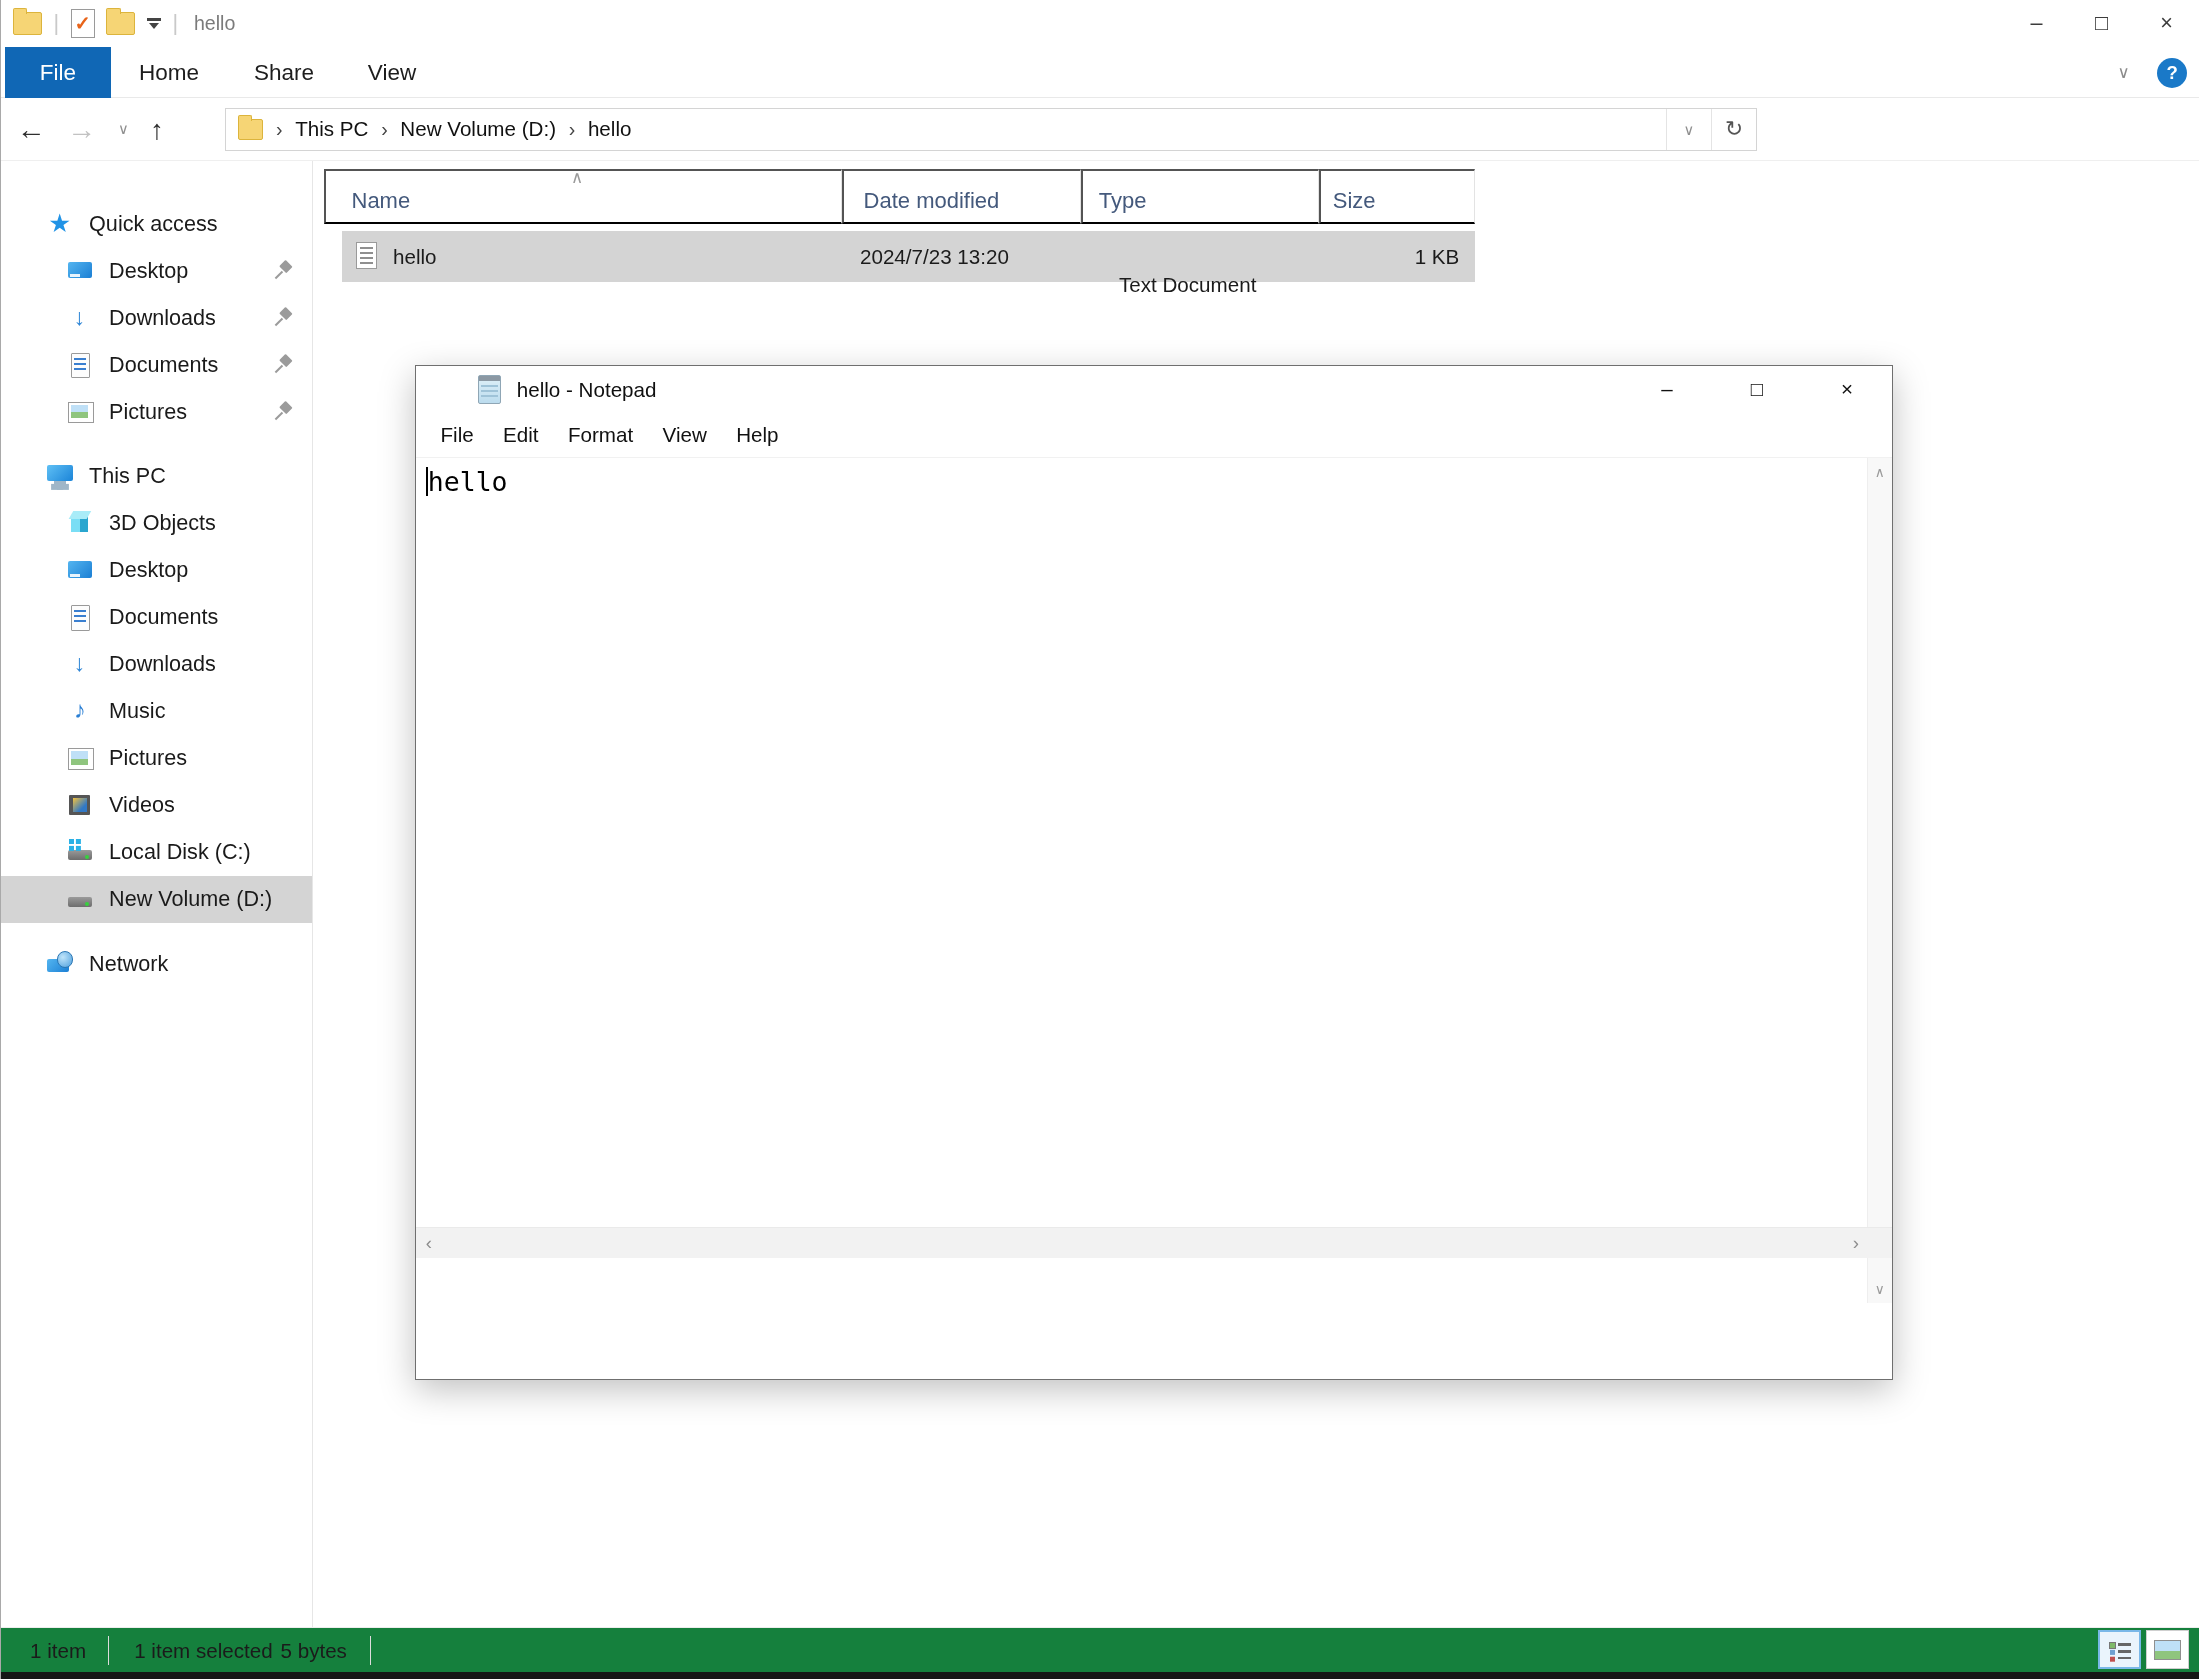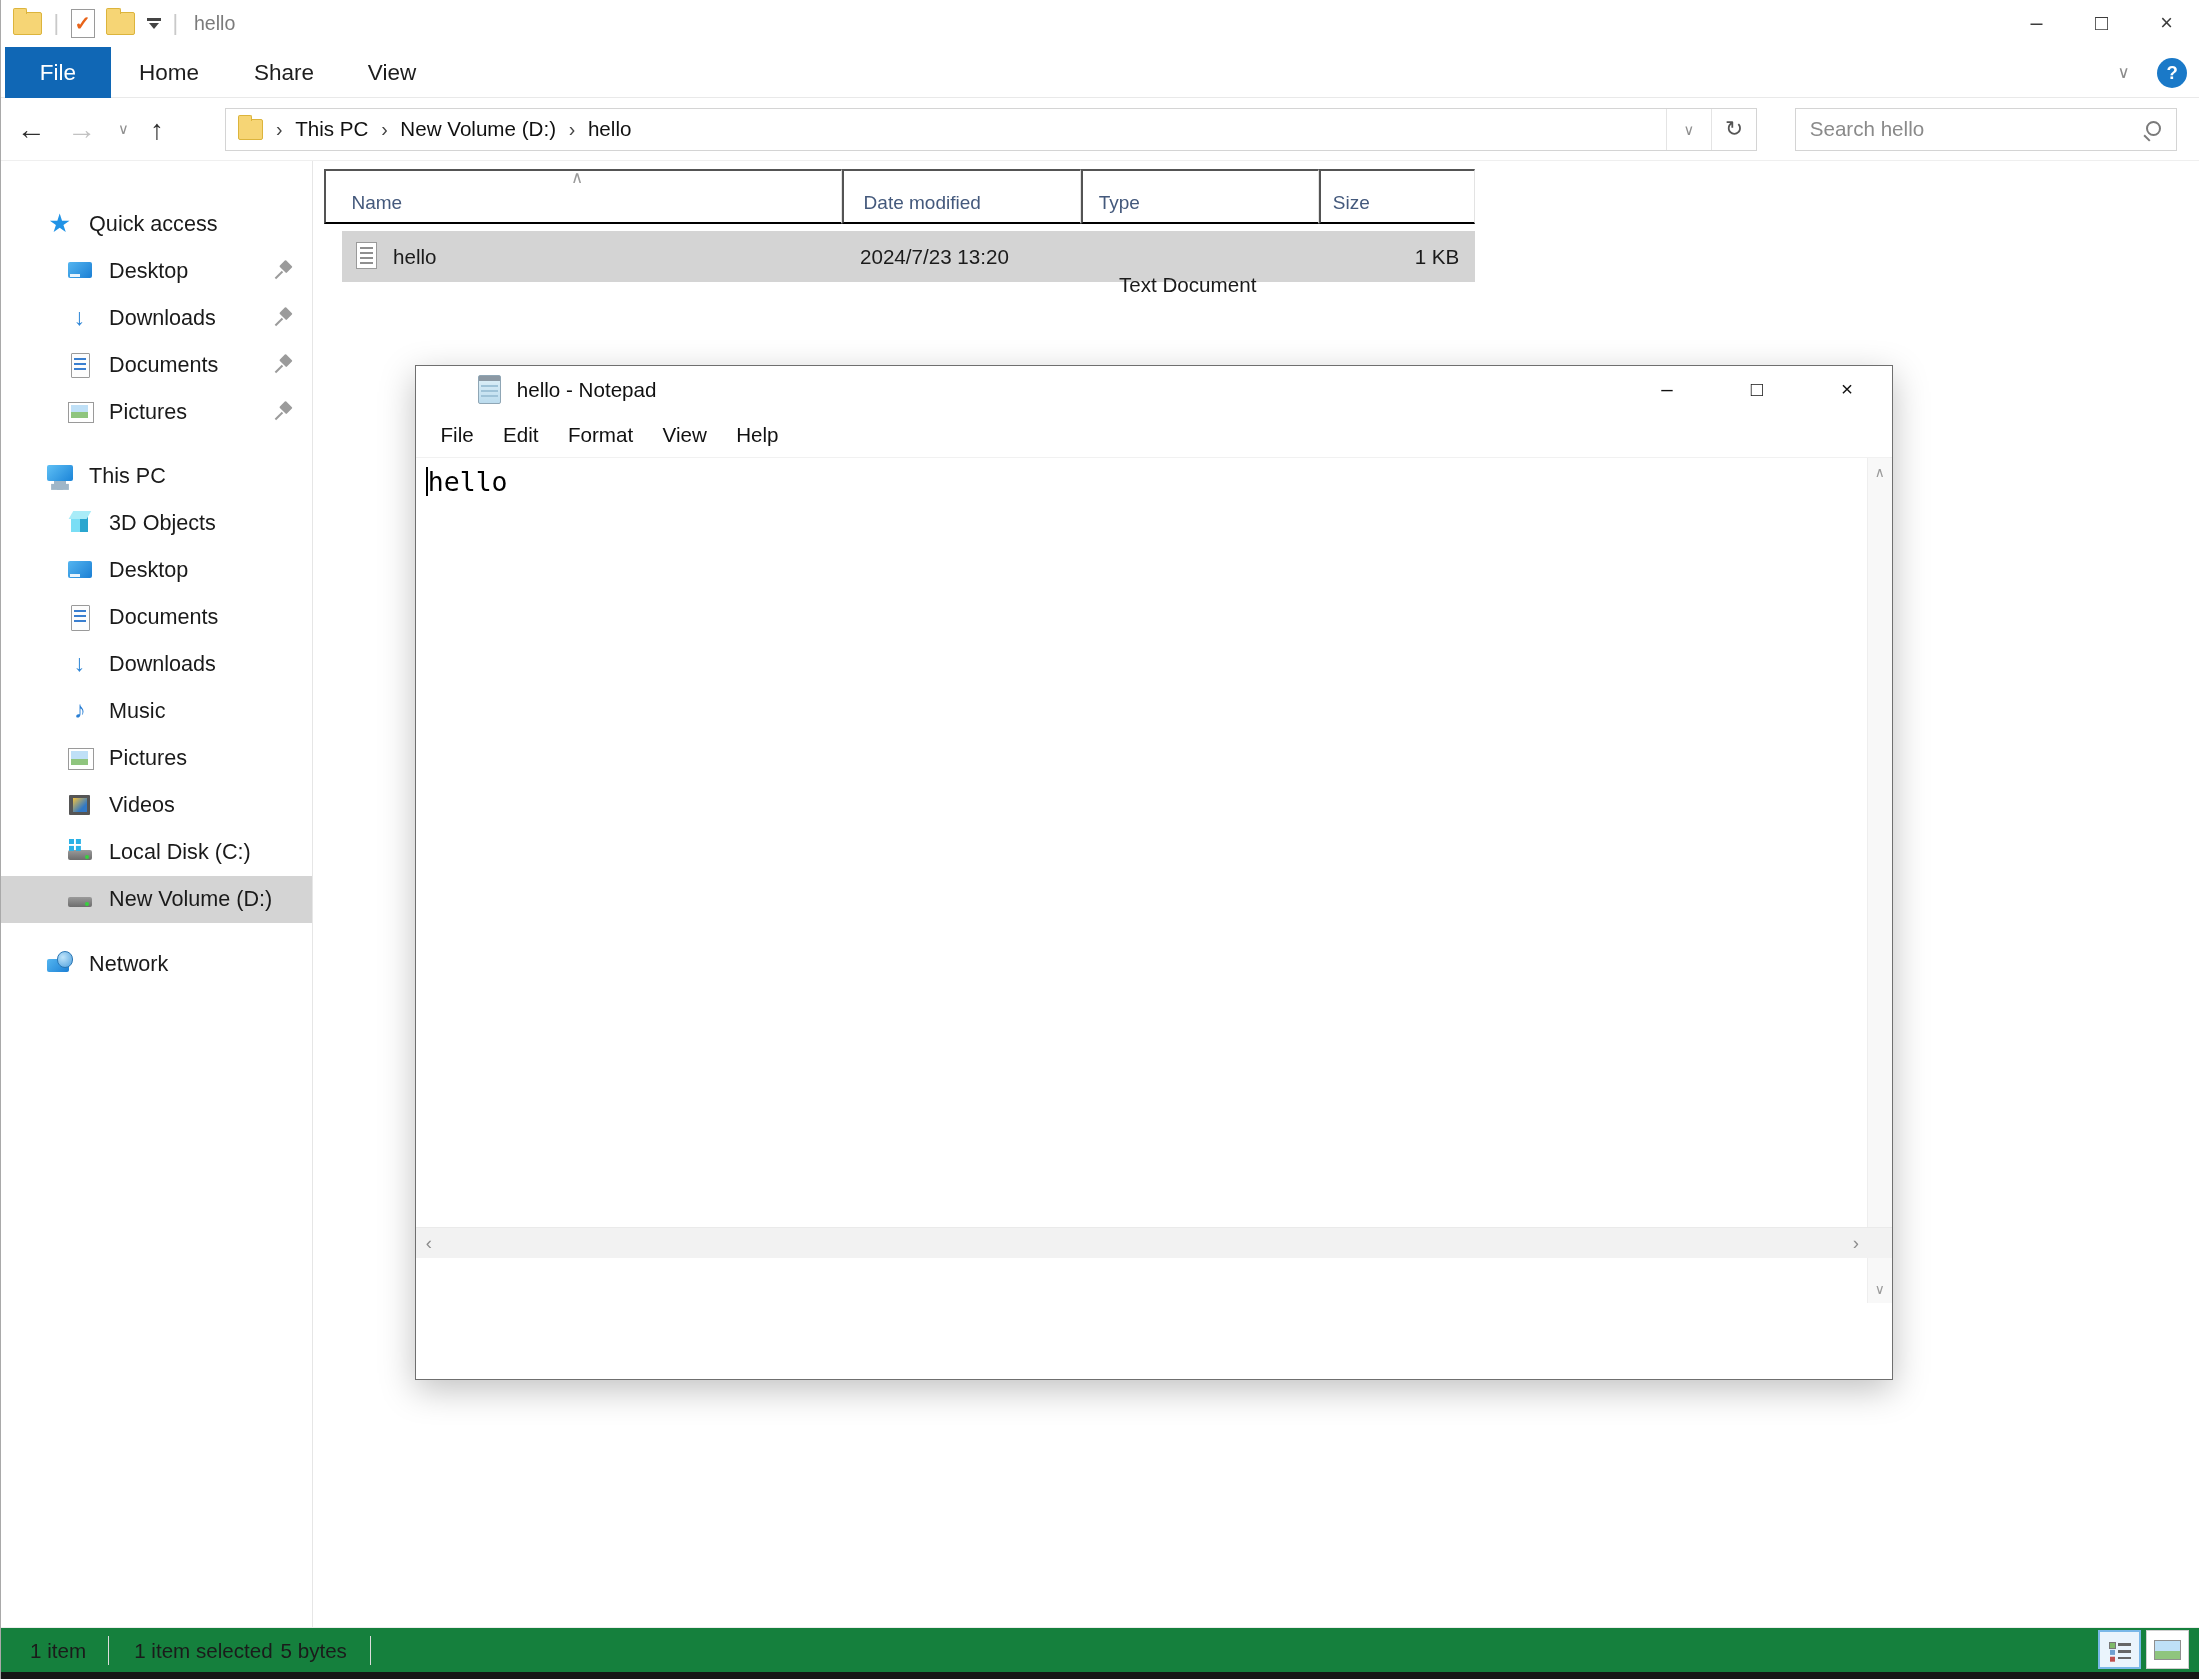--- a/index.html
+++ b/index.html
@@ -85,21 +85,21 @@
   .ico-3dobjects::after { content:""; position:absolute; left:4.9px; top:1px; width:17.6px; height:7.8px; background:#a9ecf8; transform:skewX(-30deg); }
   .ico-drive::before { content:""; position:absolute; left:2px; top:10.8px; width:23.5px; height:9.8px; border-radius:2px; background:linear-gradient(#9a9a9a,#6d6d6d); }
   .ico-drive::after { content:""; position:absolute; right:4.9px; top:15.7px; width:3.9px; height:3.9px; border-radius:50%; background:#37d13e; }
   .ico-localdisk::before { content:""; position:absolute; left:2px; top:10.8px; width:23.5px; height:9.8px; border-radius:2px; background:linear-gradient(#9a9a9a,#6d6d6d); }
   .ico-localdisk::after { content:""; position:absolute; right:4.9px; top:15.7px; width:3.9px; height:3.9px; border-radius:50%; background:#37d13e; }
   .ico-localdisk .flag { position:absolute; left:2.9px; top:0; width:4.9px; height:4.9px; background:#29b1e6; box-shadow:6.9px 0 0 #29b1e6, 0 6.9px 0 #29b1e6, 6.9px 6.9px 0 #29b1e6; }
   .ico-network::before { content:""; position:absolute; left:1px; top:7.8px; width:21.6px; height:13.7px; border-radius:2px; background:linear-gradient(135deg,#54b5f0,#1b7fd4); }
   .ico-network::after { content:""; position:absolute; right:0; top:0; width:14.7px; height:14.7px; border-radius:50%; background:radial-gradient(circle at 35% 35%, #bfe4fa, #4d9fdd); border:1px solid #2b77b4; }
   
   .filehead { position:absolute; left:323px; top:169px; width:1151px; height:55px; border-bottom:1px solid #ededed; font-size:20.6px; color:#44597c; }
-  .fcol { position:absolute; top:0; height:55px; display:flex; align-items:flex-end; padding-bottom:7.8px; border-right:1px solid #e3e3e3; background:none; font-size:19px; color:#44597c; text-align:left; }
+  .fcol { position:absolute; top:0; height:55px; display:flex; align-items:flex-end; padding-bottom:7.8px; border-right:1px solid #e3e3e3; background:none; font-size:22px; color:#44597c; text-align:left; }
   .fcol.c-name { left:0; width:518px; padding-left:25.5px; }
   .fcol.c-date { left:518px; width:239px; padding-left:19.6px; }
   .fcol.c-type { left:757px; width:238px; padding-left:15.7px; }
   .fcol.c-size { left:995px; width:156px; padding-left:11.8px; }
   .sort-chev { position:absolute; left:247px; top:-2px; font-size:16.7px; color:#9a9a9a; }
   .filerow { position:absolute; left:341px; top:231px; width:1133px; height:51px; background:#d4d4d4; font-size:20.6px; color:#1b1b1b; text-align:left; border:none; }
   .filerow .cell { position:absolute; top:0; height:51px; display:flex; align-items:center; }
   .cell.name { left:51px; }
   .cell.date { left:518px; }
   .cell.type { left:777px;margin-top:28px; }
@@ -201,24 +201,20 @@
       <span class="crumb-sep">›</span>
       <button class="crumb">This PC</button>
       <span class="crumb-sep">›</span>
       <button class="crumb">New Volume (D:)</button>
       <span class="crumb-sep">›</span>
       <button class="crumb">hello</button>
       <span class="addr-spacer"></span>
       <button class="addr-btn chev">∨</button>
       <button class="addr-btn refresh">↻</button>
     </div>
-    <div class="searchbox">
-      <span class="search-ph">Search hello</span>
-      <span class="mag-ico"></span>
-    </div>
   </div>
 
   <div class="sidebar">
     <button class="side-item lvl0">
       <span class="sico ico-quickaccess">
           <span class="glyph">★</span>
         </span>
       <span class="lbl">Quick access</span>
     </button>
     <button class="side-item lvl1">

